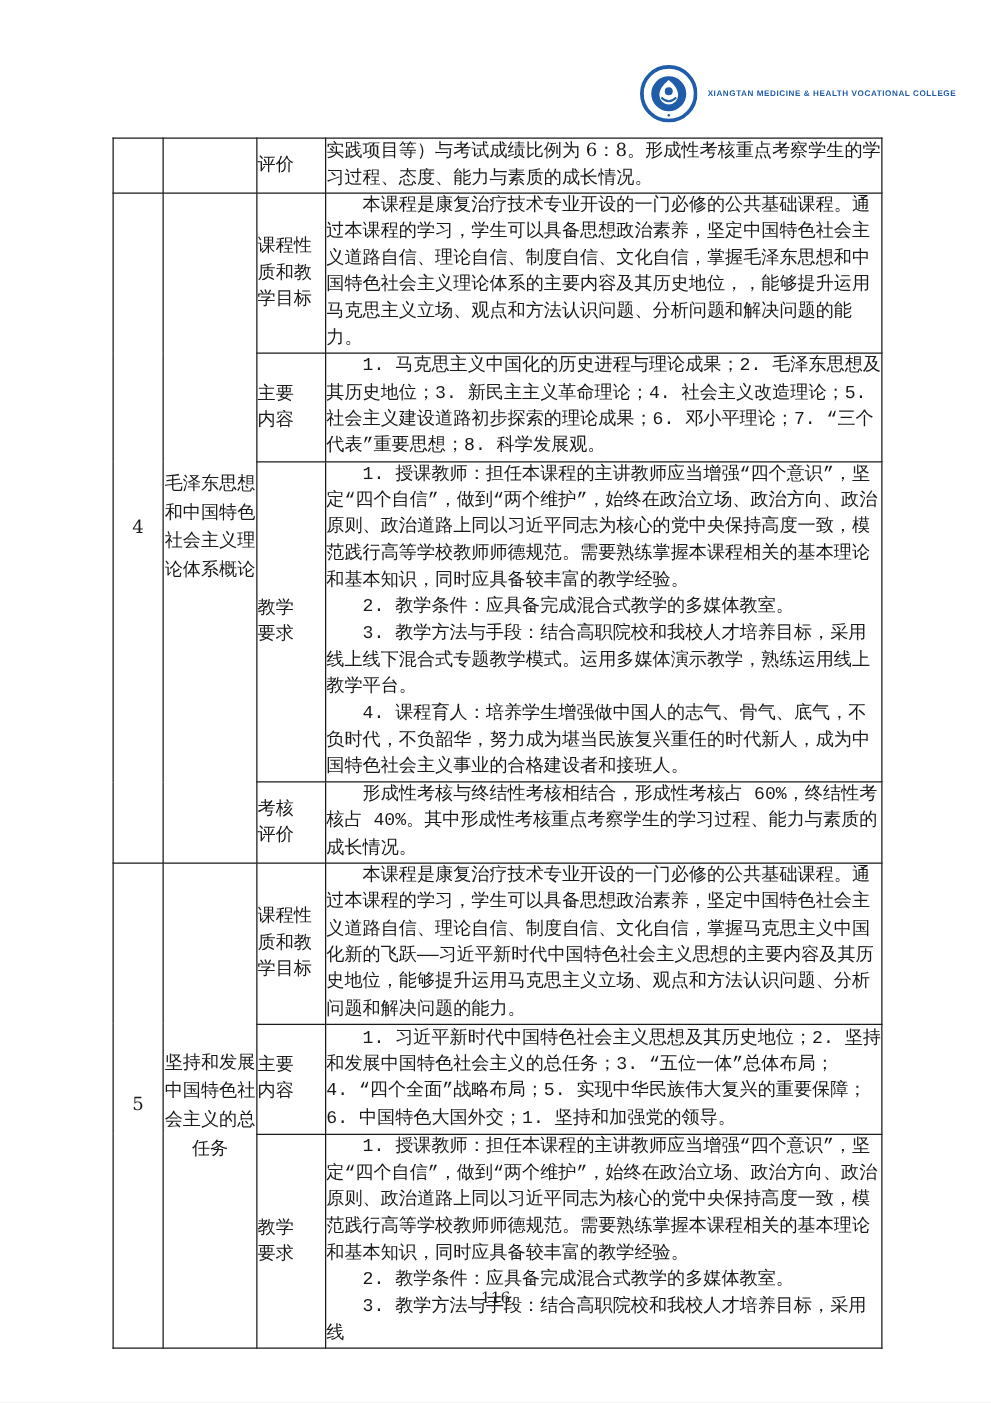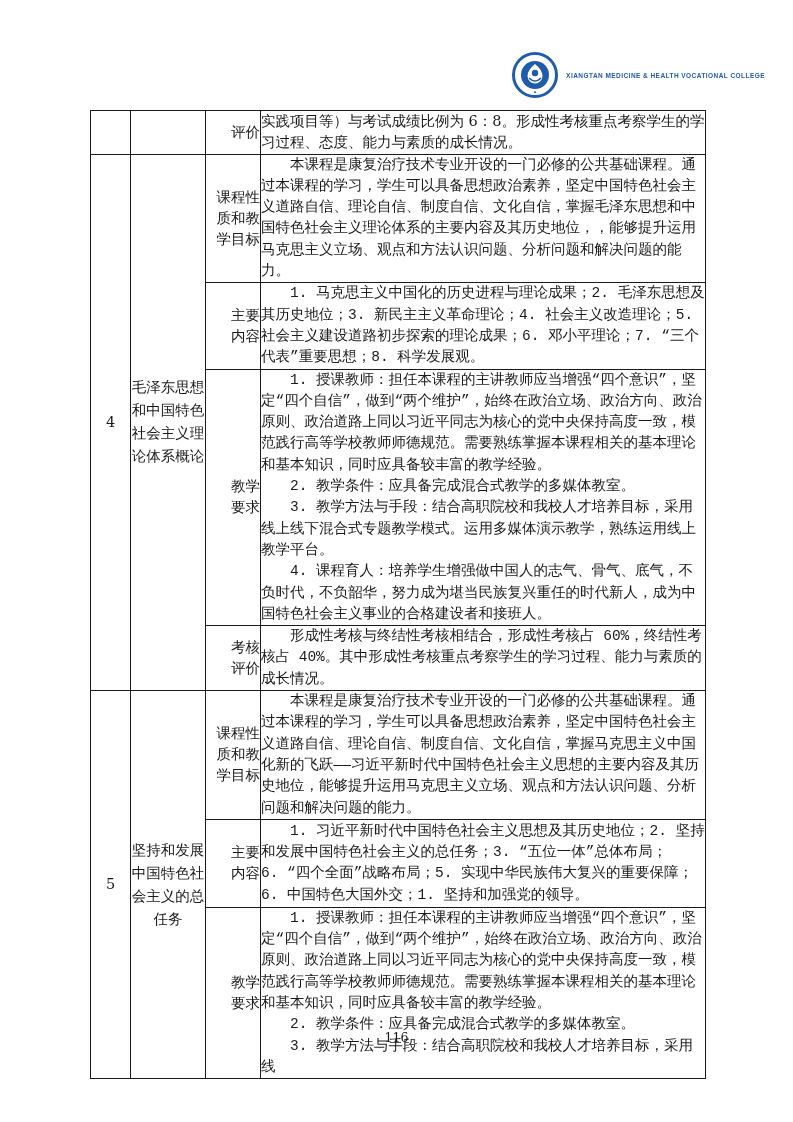--- a/index.html
+++ b/index.html
@@ -32,21 +32,21 @@
 
   
   .doc-table-wrap { position:absolute; left:90px; top:110px; width:616px; }
   table.doc {
     border-collapse:collapse; table-layout:fixed; width:616px;
     font-size:14.5px; line-height:21.3px;
   }
   table.doc td { border:1.4px solid #1a1a1a; vertical-align:middle; padding:0; }
   .c-num   { width:40px; text-align:center; }
   .c-course{ width:75px; text-align:center; line-height:23px; padding:2px 6px;margin-left:30px; }
-  .c-label { width:55px; text-align:right; white-space:pre-line; line-height:21px; }
+  .c-label { width:55px; text-align:left; white-space:pre-line; line-height:21px; }
   .c-content { text-align:left; vertical-align:top; padding:2px 5px 2px 4px; overflow:hidden; }
   .c-content p { margin:0; text-indent:2em;font-family:Liberation Mono, monospace; }
   .c-content.first-indent-only p { text-indent:0; }
   .c-content.first-indent-only p:first-child { text-indent:2em; }
   .c-content.no-indent { text-indent:0; }
 
   
   .page-number {
     position:absolute; left:0; top:1030px; width:100%;
     text-align:center; font-size:12.5px;
@@ -132,21 +132,21 @@
 学目标</td>
         <td class="c-content">
               <p>本课程是康复治疗技术专业开设的一门必修的公共基础课程。通过本课程的学习，学生可以具备思想政治素养，坚定中国特色社会主义道路自信、理论自信、制度自信、文化自信，掌握马克思主义中国化新的飞跃——习近平新时代中国特色社会主义思想的主要内容及其历史地位，能够提升运用马克思主义立场、观点和方法认识问题、分析问题和解决问题的能力。</p>
             </td>
       </tr>
       <tr style="height:88px">
         <td class="c-label">主要
 内容</td>
         <td class="c-content first-indent-only">
               <p>1. 习近平新时代中国特色社会主义思想及其历史地位；2. 坚持和发展中国特色社会主义的总任务；3. “五位一体”总体布局；</p>
-              <p>6. “四个全面”战略布局；5. 实现中华民族伟大复兴的重要保障；</p>
+              <p>4. “四个全面”战略布局；5. 实现中华民族伟大复兴的重要保障；</p>
               <p>6. 中国特色大国外交；1. 坚持和加强党的领导。</p>
             </td>
       </tr>
       <tr style="height:142px">
         <td class="c-label">教学
 要求</td>
         <td class="c-content" style="max-height:142px">
               <p>1. 授课教师：担任本课程的主讲教师应当增强“四个意识”，坚定“四个自信”，做到“两个维护”，始终在政治立场、政治方向、政治原则、政治道路上同以习近平同志为核心的党中央保持高度一致，模范践行高等学校教师师德规范。需要熟练掌握本课程相关的基本理论和基本知识，同时应具备较丰富的教学经验。</p>
               <p>2. 教学条件：应具备完成混合式教学的多媒体教室。</p>
               <p>3. 教学方法与手段：结合高职院校和我校人才培养目标，采用线</p>

